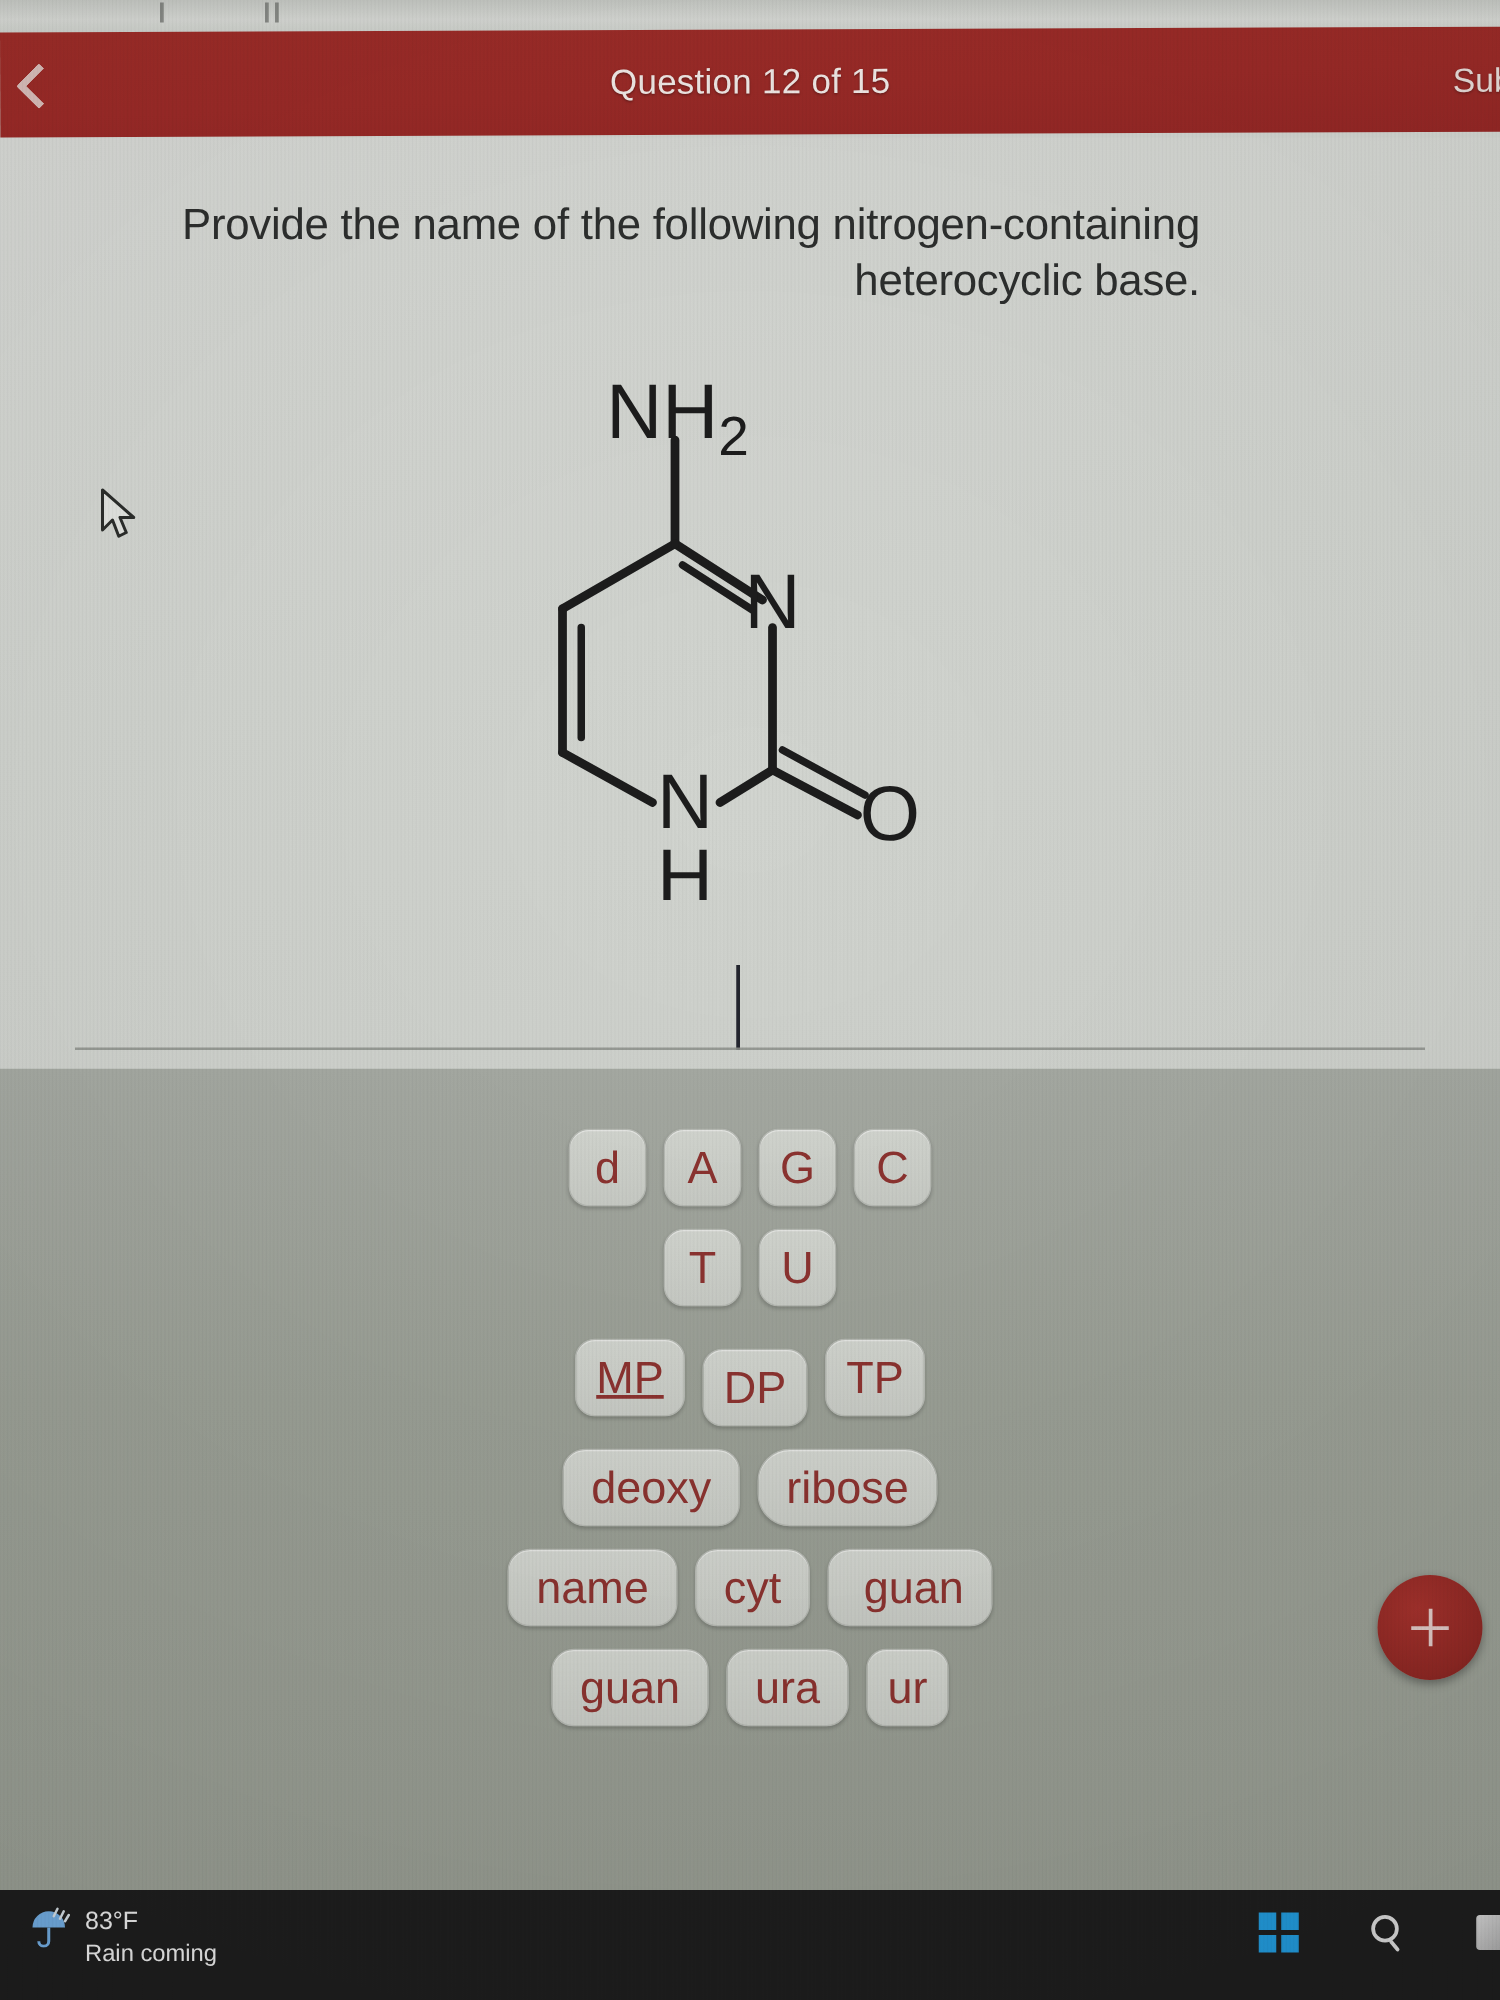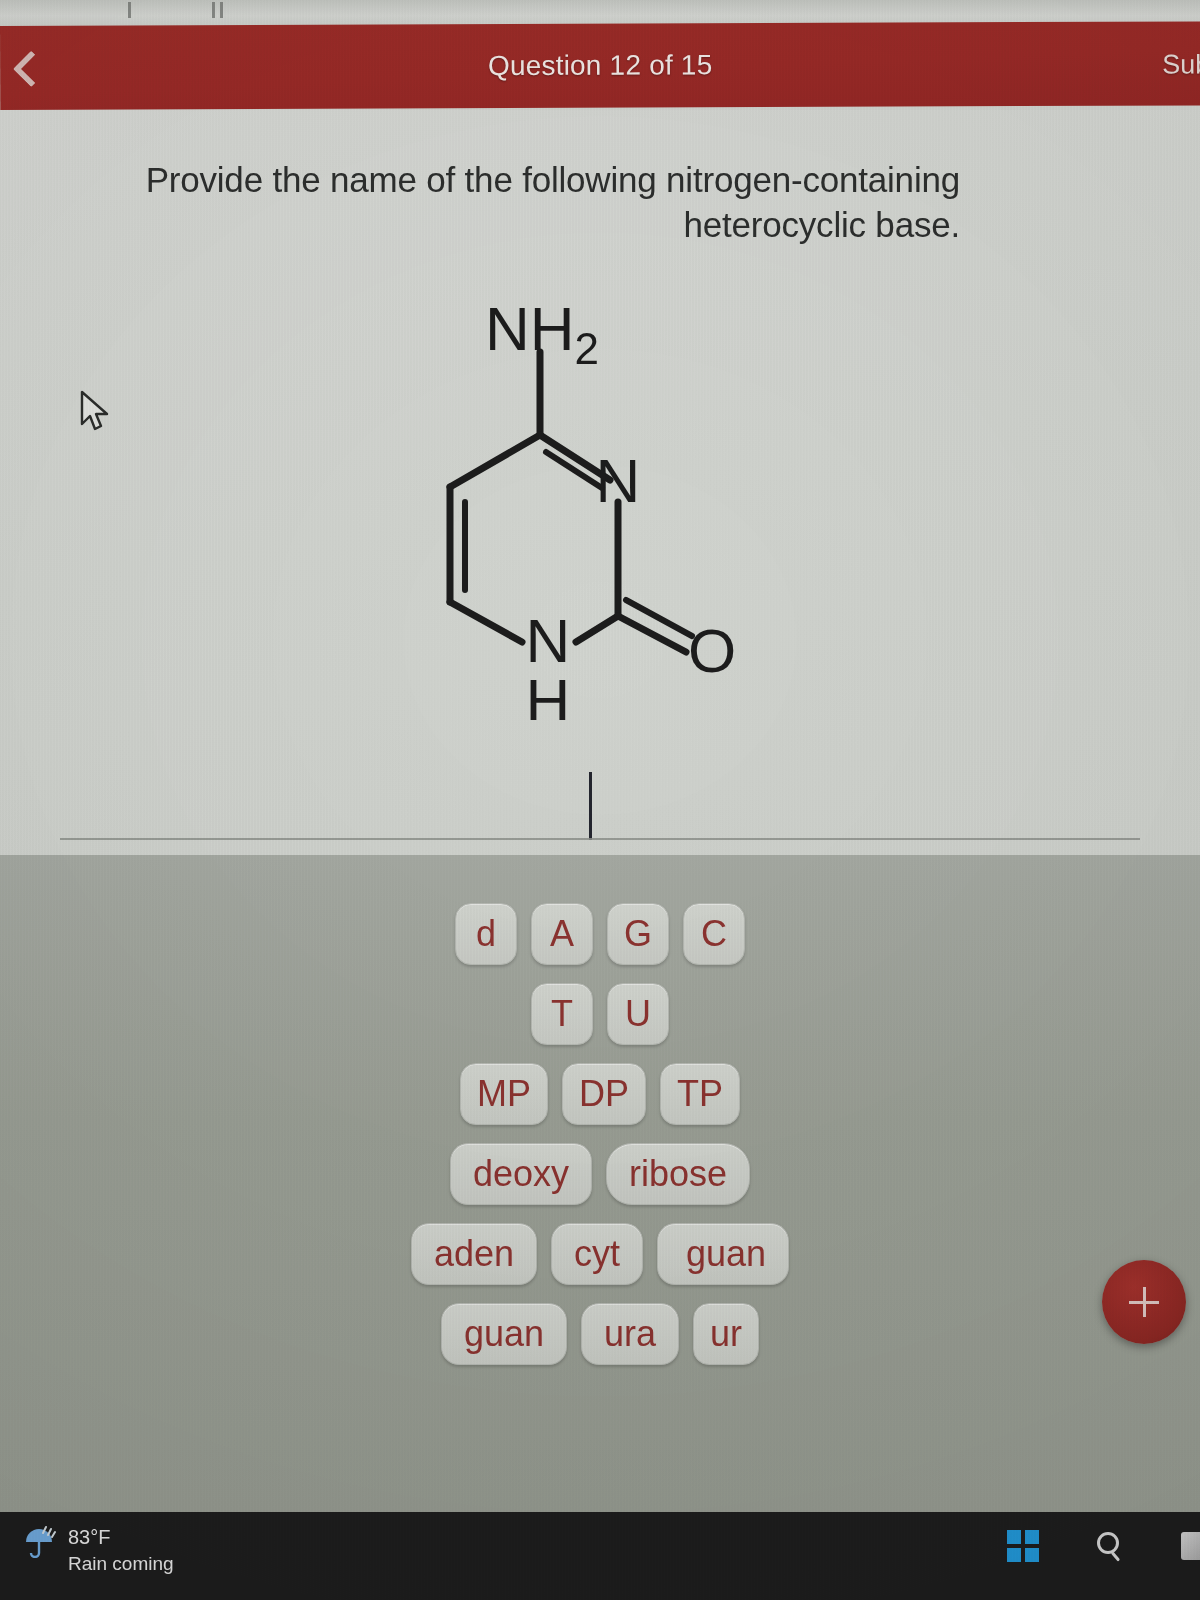--- a/index.html
+++ b/index.html
@@ -356,30 +356,30 @@
           <div class="tile" style="color: rgb(141, 51, 48);">d</div>
           <div class="tile" style="color: rgb(141, 51, 48);">A</div>
           <div class="tile" style="color: rgb(141, 51, 48);">G</div>
           <div class="tile" style="color: rgb(141, 51, 48);">C</div>
         </div>
         <div class="tile-row">
           <div class="tile" style="color: rgb(141, 51, 48);">T</div>
           <div class="tile" style="color: rgb(141, 51, 48);">U</div>
         </div>
         <div class="tile-row">
-          <div class="tile" style="color: rgb(141, 51, 48);">MP</div>
-          <div class="tile" style="color: rgb(141, 51, 48);">DP</div>
+          <div class="tile" style="color: rgb(141, 51, 48); text-decoration: underline;">MP</div>
+          <div class="tile" style="color: rgb(141, 51, 48); margin-top: 16px;">DP</div>
           <div class="tile" style="color: rgb(141, 51, 48);">TP</div>
         </div>
         <div class="tile-row">
           <div class="tile wide" style="color: rgb(141, 51, 48);">deoxy</div>
           <div class="tile wide" style="color: rgb(141, 51, 48); border-radius: 26px;">ribose</div>
         </div>
         <div class="tile-row">
-          <div class="tile wide" style="color: rgb(141, 51, 48);">aden</div>
+          <div class="tile wide" style="color: rgb(141, 51, 48);">name</div>
           <div class="tile wide" style="color: rgb(141, 51, 48);">cyt</div>
           <div class="tile wide" style="color: rgb(141, 51, 48); padding-left: 28px;">guan</div>
         </div>
         <div class="tile-row">
           <div class="tile wide" style="color: rgb(141, 51, 48);">guan</div>
           <div class="tile wide" style="color: rgb(141, 51, 48);">ura</div>
           <div class="tile" style="color: rgb(141, 51, 48);">ur</div>
         </div>
       </div>
 

